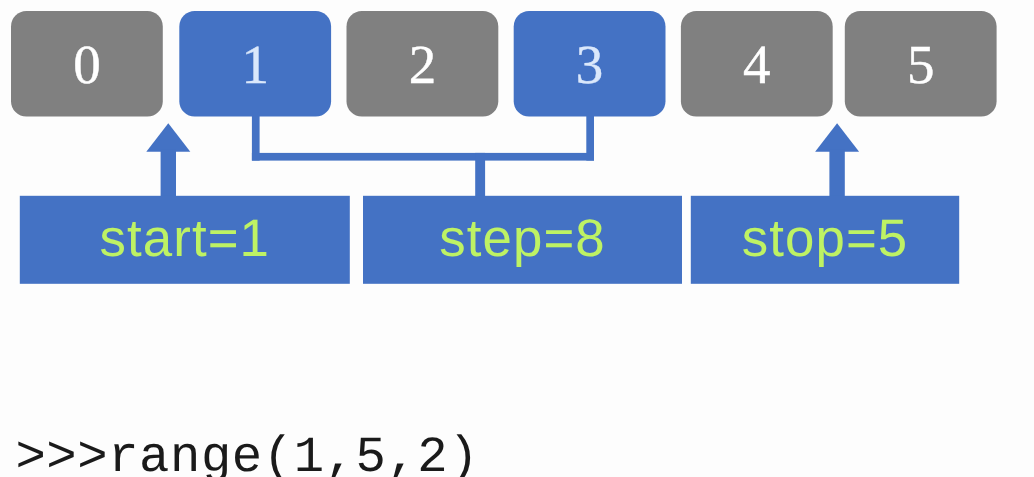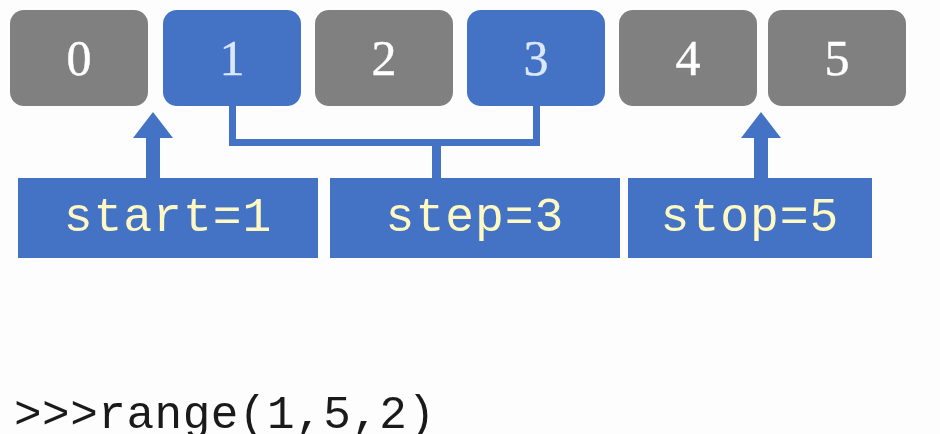--- a/index.html
+++ b/index.html
@@ -87,24 +87,24 @@
     position: absolute;
     top: 178px;
     height: 80px;
     background: #4472C4;
     display: flex;
     align-items: center;
     justify-content: center;
     box-sizing: border-box;
   }
   .param-label {
-    font-family: Liberation Mono, monospace;
+    font-family: Liberation Sans, sans-serif;
     font-size: 48px;
     line-height: 1;
-    color: #fef9c3;
+    color: #bef264;
     letter-spacing: 1px;
     white-space: nowrap;
   }
 
   
   .console {
     position: absolute;
     left: 14px;
     top: 283px;
     font-family: "Liberation Mono", monospace;
@@ -152,21 +152,21 @@
 
   <div class="arrow-up" style="left:741px; top:112px;">
     <div class="head"></div>
     <div class="shaft" style="height:48px;"></div>
   </div>
 
   <div class="param-box" style="left:18px; width:300px;">
     <span class="param-label">start=1</span>
   </div>
   <div class="param-box" style="left:330px; width:290px;">
-    <span class="param-label">step=3</span>
+    <span class="param-label">step=8</span>
   </div>
   <div class="param-box" style="left:628px; width:244px;">
     <span class="param-label">stop=5</span>
   </div>
 
   <div class="console">
     <span class="console-line">&gt;&gt;&gt;range(1,5,2)</span>
     
   </div>
 

